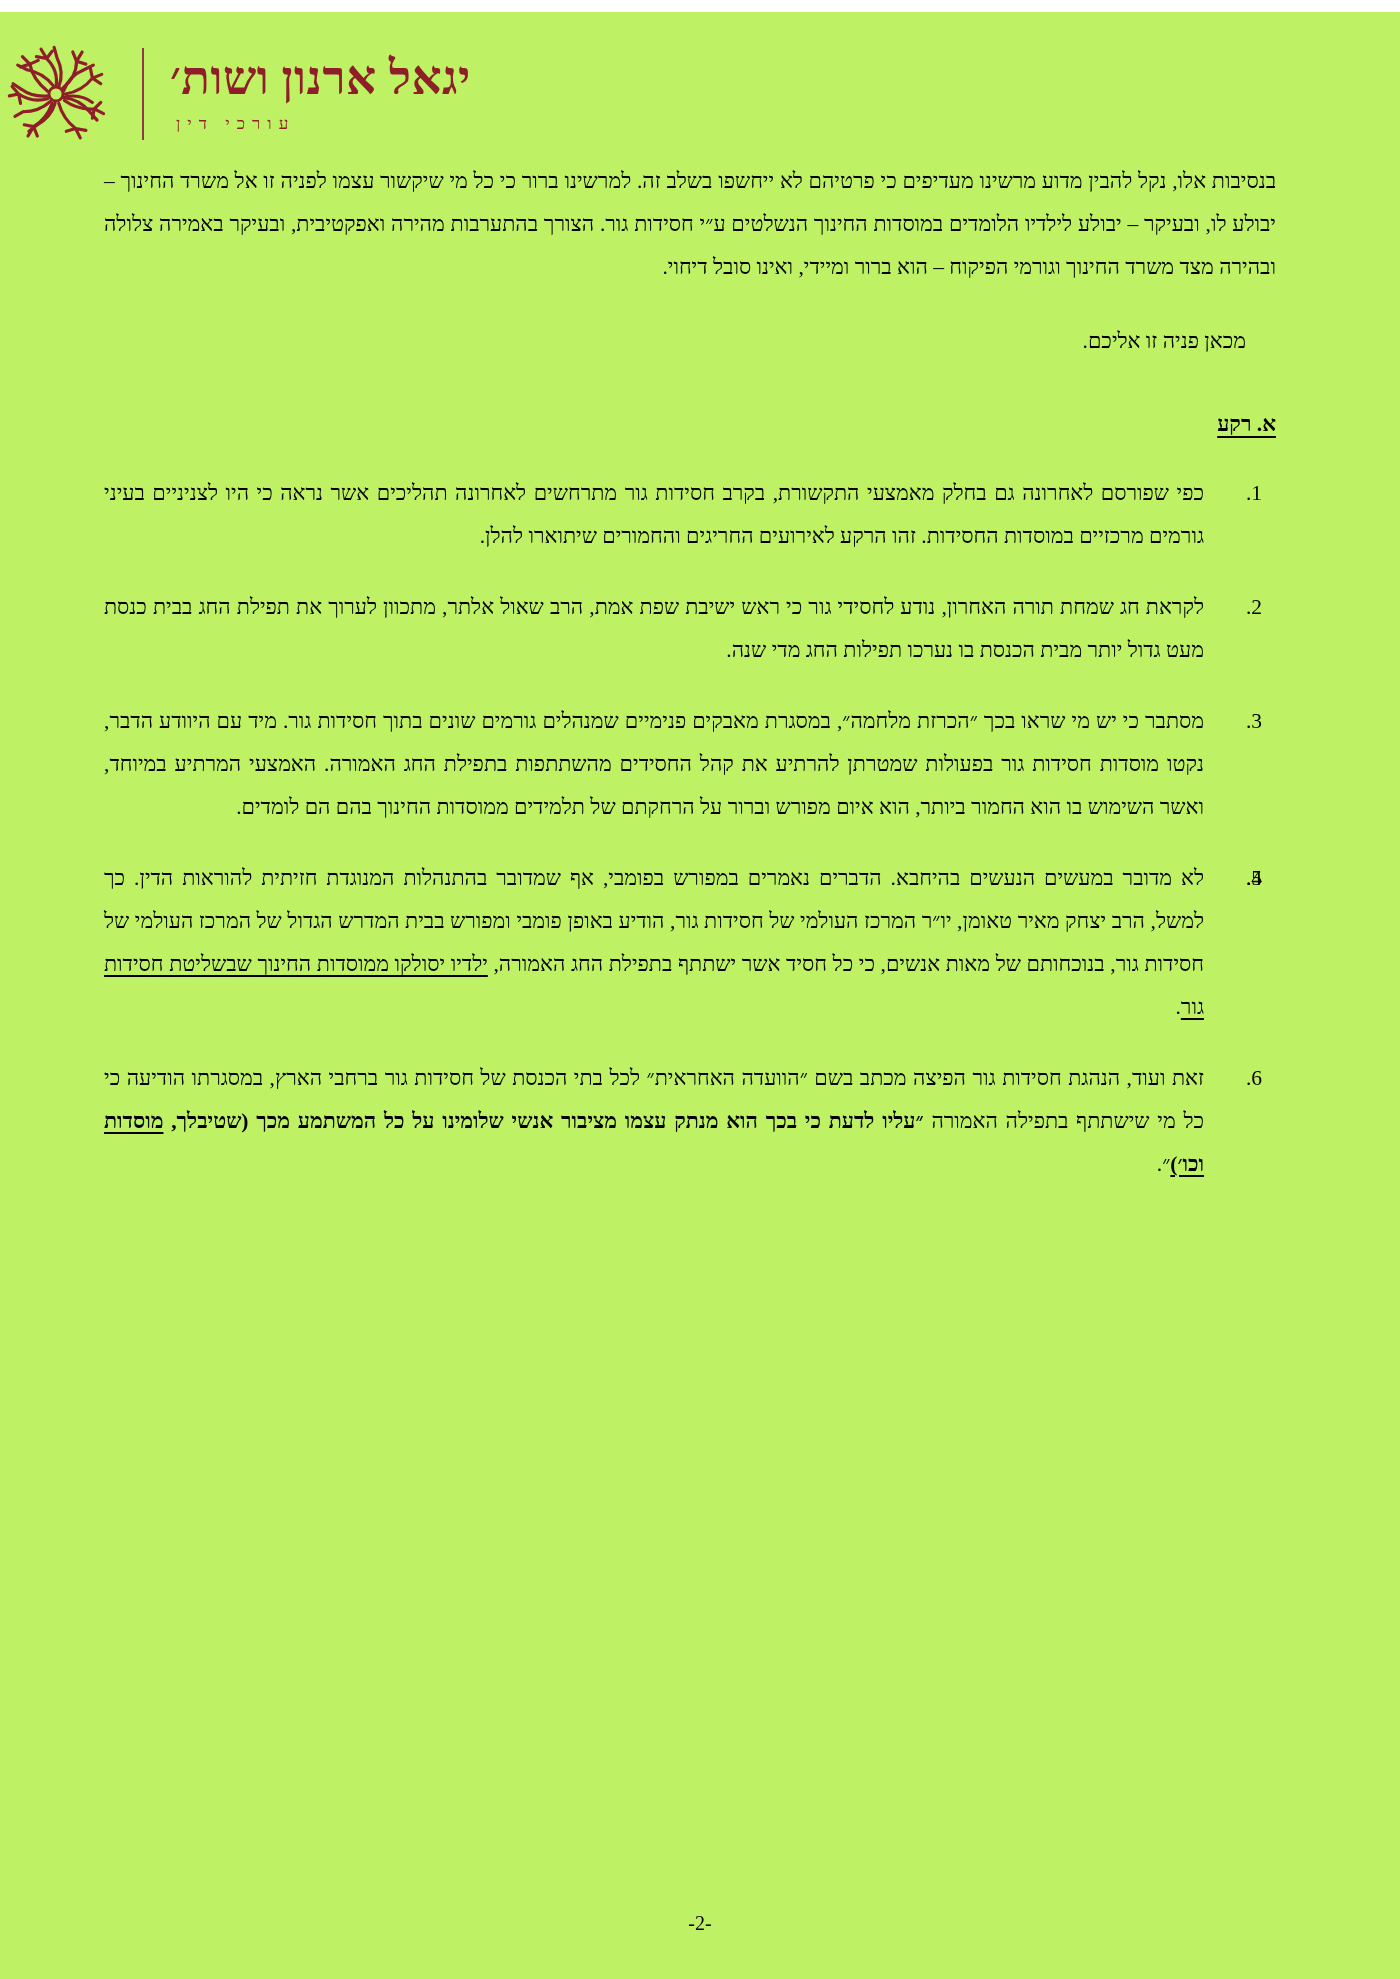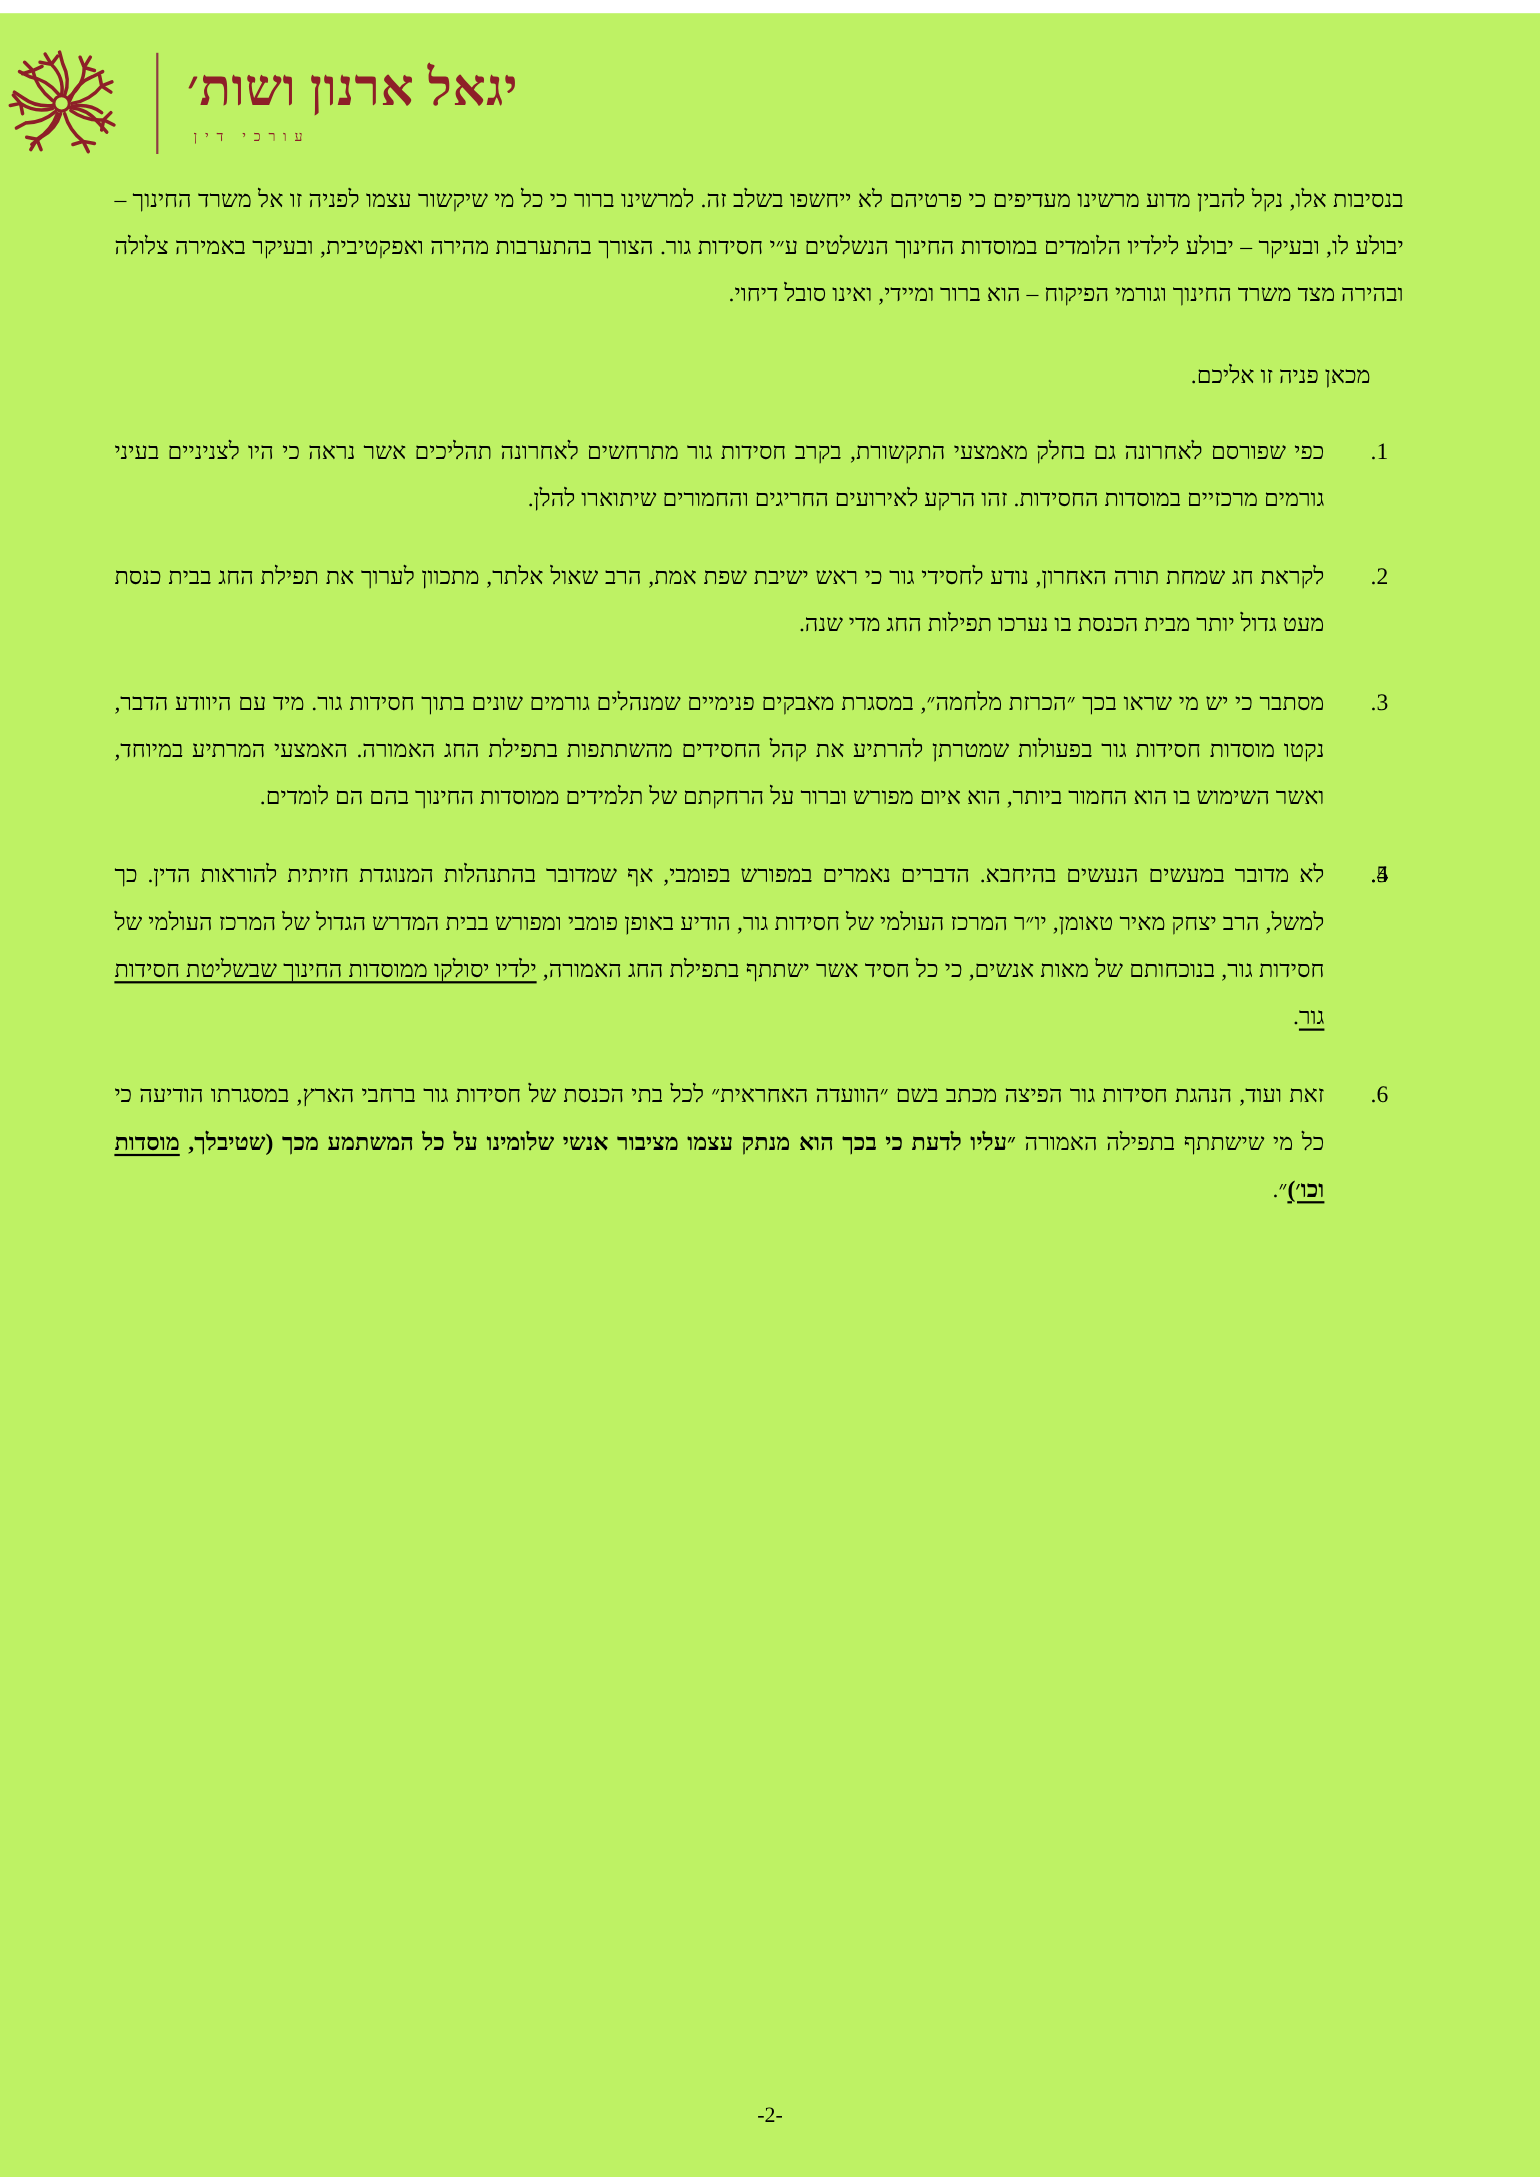--- a/index.html
+++ b/index.html
@@ -63,21 +63,21 @@
     font-family: "Liberation Serif", "DejaVu Serif", serif;
     font-size: 47px;
     line-height: 1.06;
     font-weight: 700;
     color: #8e1f28;
     letter-spacing: 0.5px;
     white-space: nowrap;
   }
   .brand-sub {
     font-family: "Liberation Serif", "DejaVu Serif", serif;
-    font-size: 13px;
+    font-size: 17px;
     color: #8e1f28;
     letter-spacing: 7px;
     margin-top: 10px;
     padding-left: 6px;
     white-space: nowrap;
   }
 
   
   .content {
     position: absolute;
@@ -184,20 +184,21 @@
       <span class="brand-sub">עורכי דין</span>
     </span>
   </div>
 
   <div class="content">
 
     <p class="para">בנסיבות אלו, נקל להבין מדוע מרשינו מעדיפים כי פרטיהם לא ייחשפו בשלב זה. למרשינו ברור כי כל מי שיקשור עצמו לפניה זו אל משרד החינוך – יבולע לו, ובעיקר – יבולע לילדיו הלומדים במוסדות החינוך הנשלטים ע״י חסידות גור. הצורך בהתערבות מהירה ואפקטיבית, ובעיקר באמירה צלולה ובהירה מצד משרד החינוך וגורמי הפיקוח – הוא ברור ומיידי, ואינו סובל דיחוי.</p>
 
     <p class="center-line">מכאן פניה זו אליכם.</p>
 
+    <p class="section-heading">א. רקע</p>
 
     <ol class="list">
 
       <li>
         <span class="li-num">.1</span>
         <span>כפי שפורסם לאחרונה גם בחלק מאמצעי התקשורת, בקרב חסידות גור מתרחשים לאחרונה תהליכים אשר נראה כי היו לצניניים בעיני גורמים מרכזיים במוסדות החסידות. זהו הרקע לאירועים החריגים והחמורים שיתוארו להלן.</span>
       </li>
 
       <li>
         <span class="li-num">.2</span>

